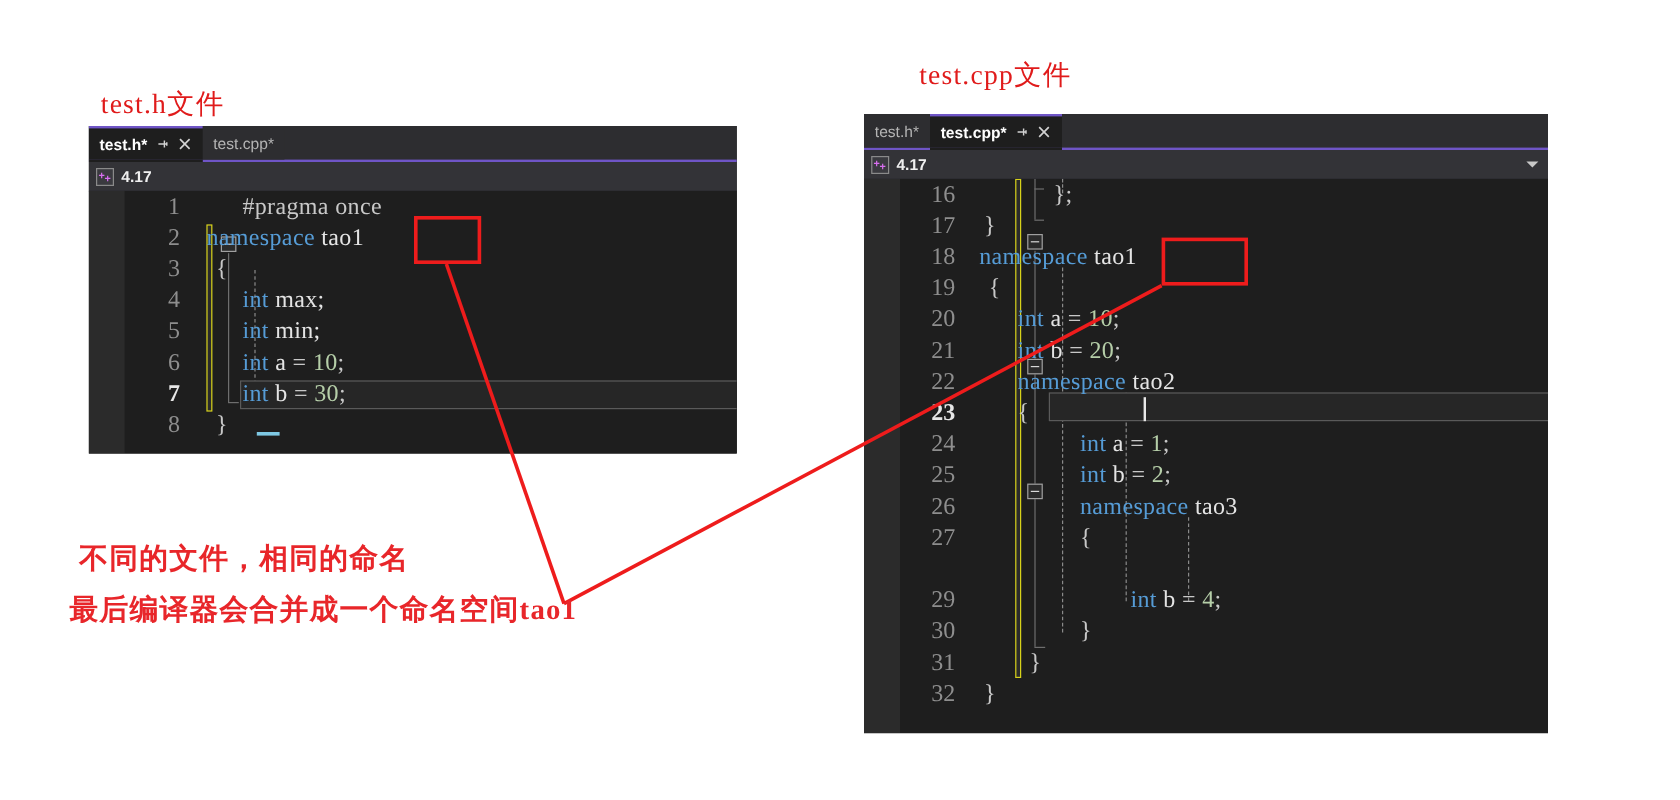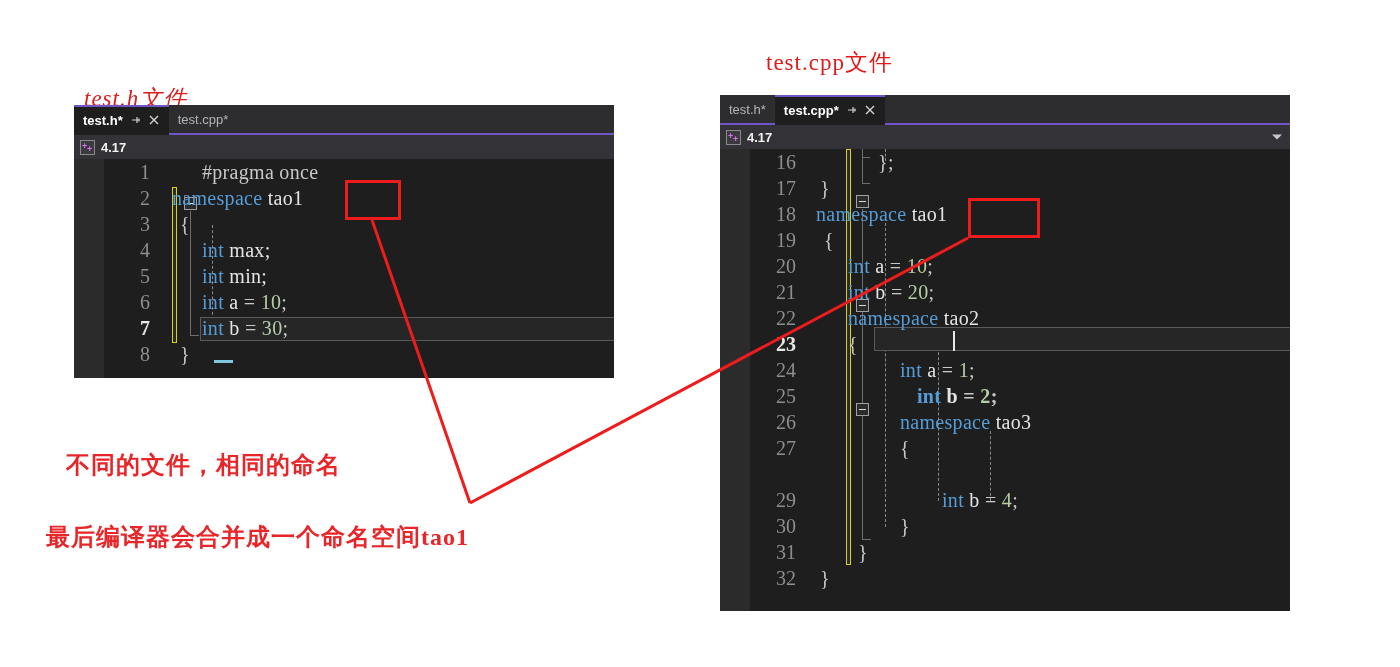--- a/index.html
+++ b/index.html
@@ -11,34 +11,34 @@
     font-family:"Liberation Serif", serif;
   }
   .caption{
     position:absolute;
     color:#e01b1b;
     font-family:"Liberation Serif", serif;
     font-size:23px;
     letter-spacing:1px;
     white-space:nowrap;
   }
-  #cap-left{ left:84px; top:83px;font-style:italic; }
+  #cap-left{ left:84px; top:71px; }
   #cap-right{ left:766px; top:47px; }
 
   .note{
     position:absolute;
     color:#e8262a;
     font-family:"Liberation Serif", serif;
     font-weight:bold;
     font-size:24px;
     white-space:nowrap;
     letter-spacing:1px;
   }
   #note1{ left:66px; top:449px; }
-  #note2{ left:46px; top:492px;margin-top:29px; }
+  #note2{ left:58px; top:492px; }
 
   
   .editor{
     position:absolute;
     background:#1e1e1e;
     box-sizing:border-box;
     overflow:hidden;
   }
   #editor-left{ left:74px; top:105px; width:540px; height:273px; }
   #editor-right{ left:720px; top:95px; width:570px; height:516px; }
@@ -471,21 +471,21 @@
 
       <div class="crow" style="top:208px;">
         <div class="lineno">24</div>
         <div class="gutterfold"></div>
         <div class="codetext" style="margin-left:52px;"><span class="kw">int</span><span class="id"> </span><span class="id">a</span><span class="punc"> </span><span class="punc">=</span><span class="punc"> </span><span class="num">1</span><span class="punc">;</span></div>
       </div>
 
       <div class="crow" style="top:234px;">
         <div class="lineno">25</div>
         <div class="gutterfold"></div>
-        <div class="codetext" style="margin-left:69px;font-weight:bold;"><span class="kw">int</span><span class="id"> </span><span class="id">b</span><span class="punc"> </span><span class="punc">=</span><span class="punc"> </span><span class="num">2</span><span class="punc">;</span></div>
+        <div class="codetext" style="margin-left:52px;"><span class="kw">int</span><span class="id"> </span><span class="id">b</span><span class="punc"> </span><span class="punc">=</span><span class="punc"> </span><span class="num">2</span><span class="punc">;</span></div>
       </div>
 
       <div class="crow" style="top:260px;">
         <div class="lineno">26</div>
         <div class="gutterfold"></div>
         <div class="codetext" style="margin-left:52px;"><span class="kw">namespace</span><span class="id"> </span><span class="id">tao3</span></div>
       </div>
 
       <div class="crow" style="top:286px;">
         <div class="lineno">27</div>

